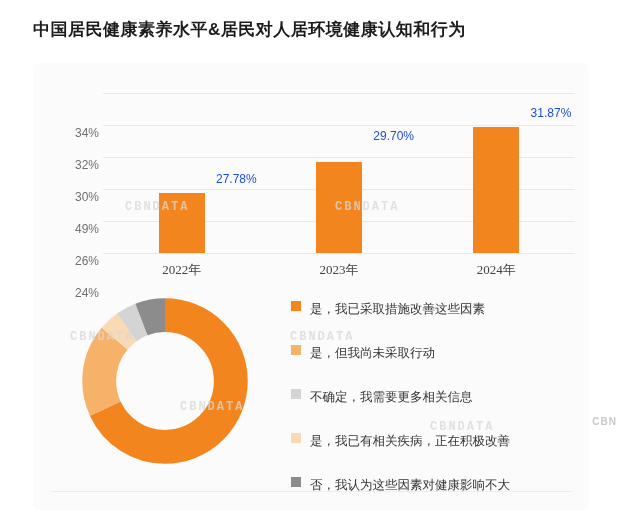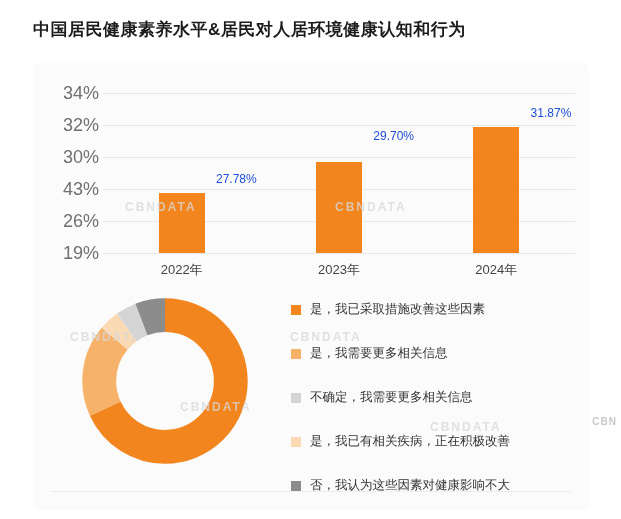--- a/index.html
+++ b/index.html
@@ -49,25 +49,26 @@
   .y-axis {
     position: absolute;
     left: 22px;
     top: 18px;
     width: 44px;
     height: 160px;
   }
   .y-tick {
     position: absolute;
     right: 0;
-    font-size: 18px;
+    font-size: 12px;
     color: #707070;
     text-align: right;
     transform: translateY(-50%);
     white-space: nowrap;
+    margin-top: 40px;
   }
   .plot {
     position: absolute;
     left: 70px;
     top: 18px;
     right: 14px;
     height: 160px;
   }
   .gridline {
     position: absolute;
@@ -107,20 +108,21 @@
     width: 46px;
     background: #f2851e;
   }
   .x-axis {
     position: absolute;
     left: 70px;
     right: 14px;
     top: 186px;
     display: flex;
     justify-content: space-around;
+    font-family: Liberation Serif, serif;
   }
   .x-tick {
     width: 150px;
     text-align: center;
     font-size: 13px;
     color: #444;
   }
   
   .donut-wrap {
     position: absolute;
@@ -130,21 +132,20 @@
     height: 200px;
   }
   .legend {
     position: absolute;
     left: 258px;
     top: 238px;
     width: 290px;
   }
   .legend-item {
     display: flex;
-    align-items: center;
     margin-bottom: 27px;
   }
   .legend-swatch {
     width: 10px;
     height: 10px;
     margin-right: 9px;
     flex: 0 0 auto;
   }
   .legend-label {
     font-size: 12.5px;
@@ -155,21 +156,21 @@
     position: absolute;
     left: 18px;
     right: 18px;
     top: 428px;
     height: 1px;
     background: #ededed;
   }
   
   .wm {
     position: absolute;
-    font-family: Liberation Sans, sans-serif;
+    font-family: Liberation Mono, monospace;
     font-size: 12px;
     letter-spacing: 2px;
     color: #d8d8d8;
     opacity: 0.75;
     pointer-events: none;
     white-space: nowrap;
     font-weight: bold;
   }
   .corner-mark {
     position: absolute;
@@ -186,23 +187,23 @@
 
 <div class="page">
 
   <div class="title">中国居民健康素养水平&amp;居民对人居环境健康认知和行为</div>
 
   <div class="card">
 
     <div class="bar-chart">
 
       <div class="y-axis">
-        <div class="y-tick" style="top:100%">19%</div>
+        <div class="y-tick" style="top:100%">24%</div>
         <div class="y-tick" style="top:80%">26%</div>
-        <div class="y-tick" style="top:60%">43%</div>
+        <div class="y-tick" style="top:60%">49%</div>
         <div class="y-tick" style="top:40%">30%</div>
         <div class="y-tick" style="top:20%">32%</div>
         <div class="y-tick" style="top:0%">34%</div>
       </div>
 
       <div class="plot">
         <div class="gridline" style="top:100%"></div>
         <div class="gridline" style="top:80%"></div>
         <div class="gridline" style="top:60%"></div>
         <div class="gridline" style="top:40%"></div>
@@ -245,21 +246,21 @@
       </svg>
     </div>
 
     <div class="legend">
       <div class="legend-item">
         <span class="legend-swatch" style="background:#f2851e"></span>
         <span class="legend-label">是，我已采取措施改善这些因素</span>
       </div>
       <div class="legend-item">
         <span class="legend-swatch" style="background:#f7b26a"></span>
-        <span class="legend-label">是，我需要更多相关信息</span>
+        <span class="legend-label">是，但我尚未采取行动</span>
       </div>
       <div class="legend-item">
         <span class="legend-swatch" style="background:#d4d4d4"></span>
         <span class="legend-label">不确定，我需要更多相关信息</span>
       </div>
       <div class="legend-item">
         <span class="legend-swatch" style="background:#fad9b5"></span>
         <span class="legend-label">是，我已有相关疾病，正在积极改善</span>
       </div>
       <div class="legend-item">

